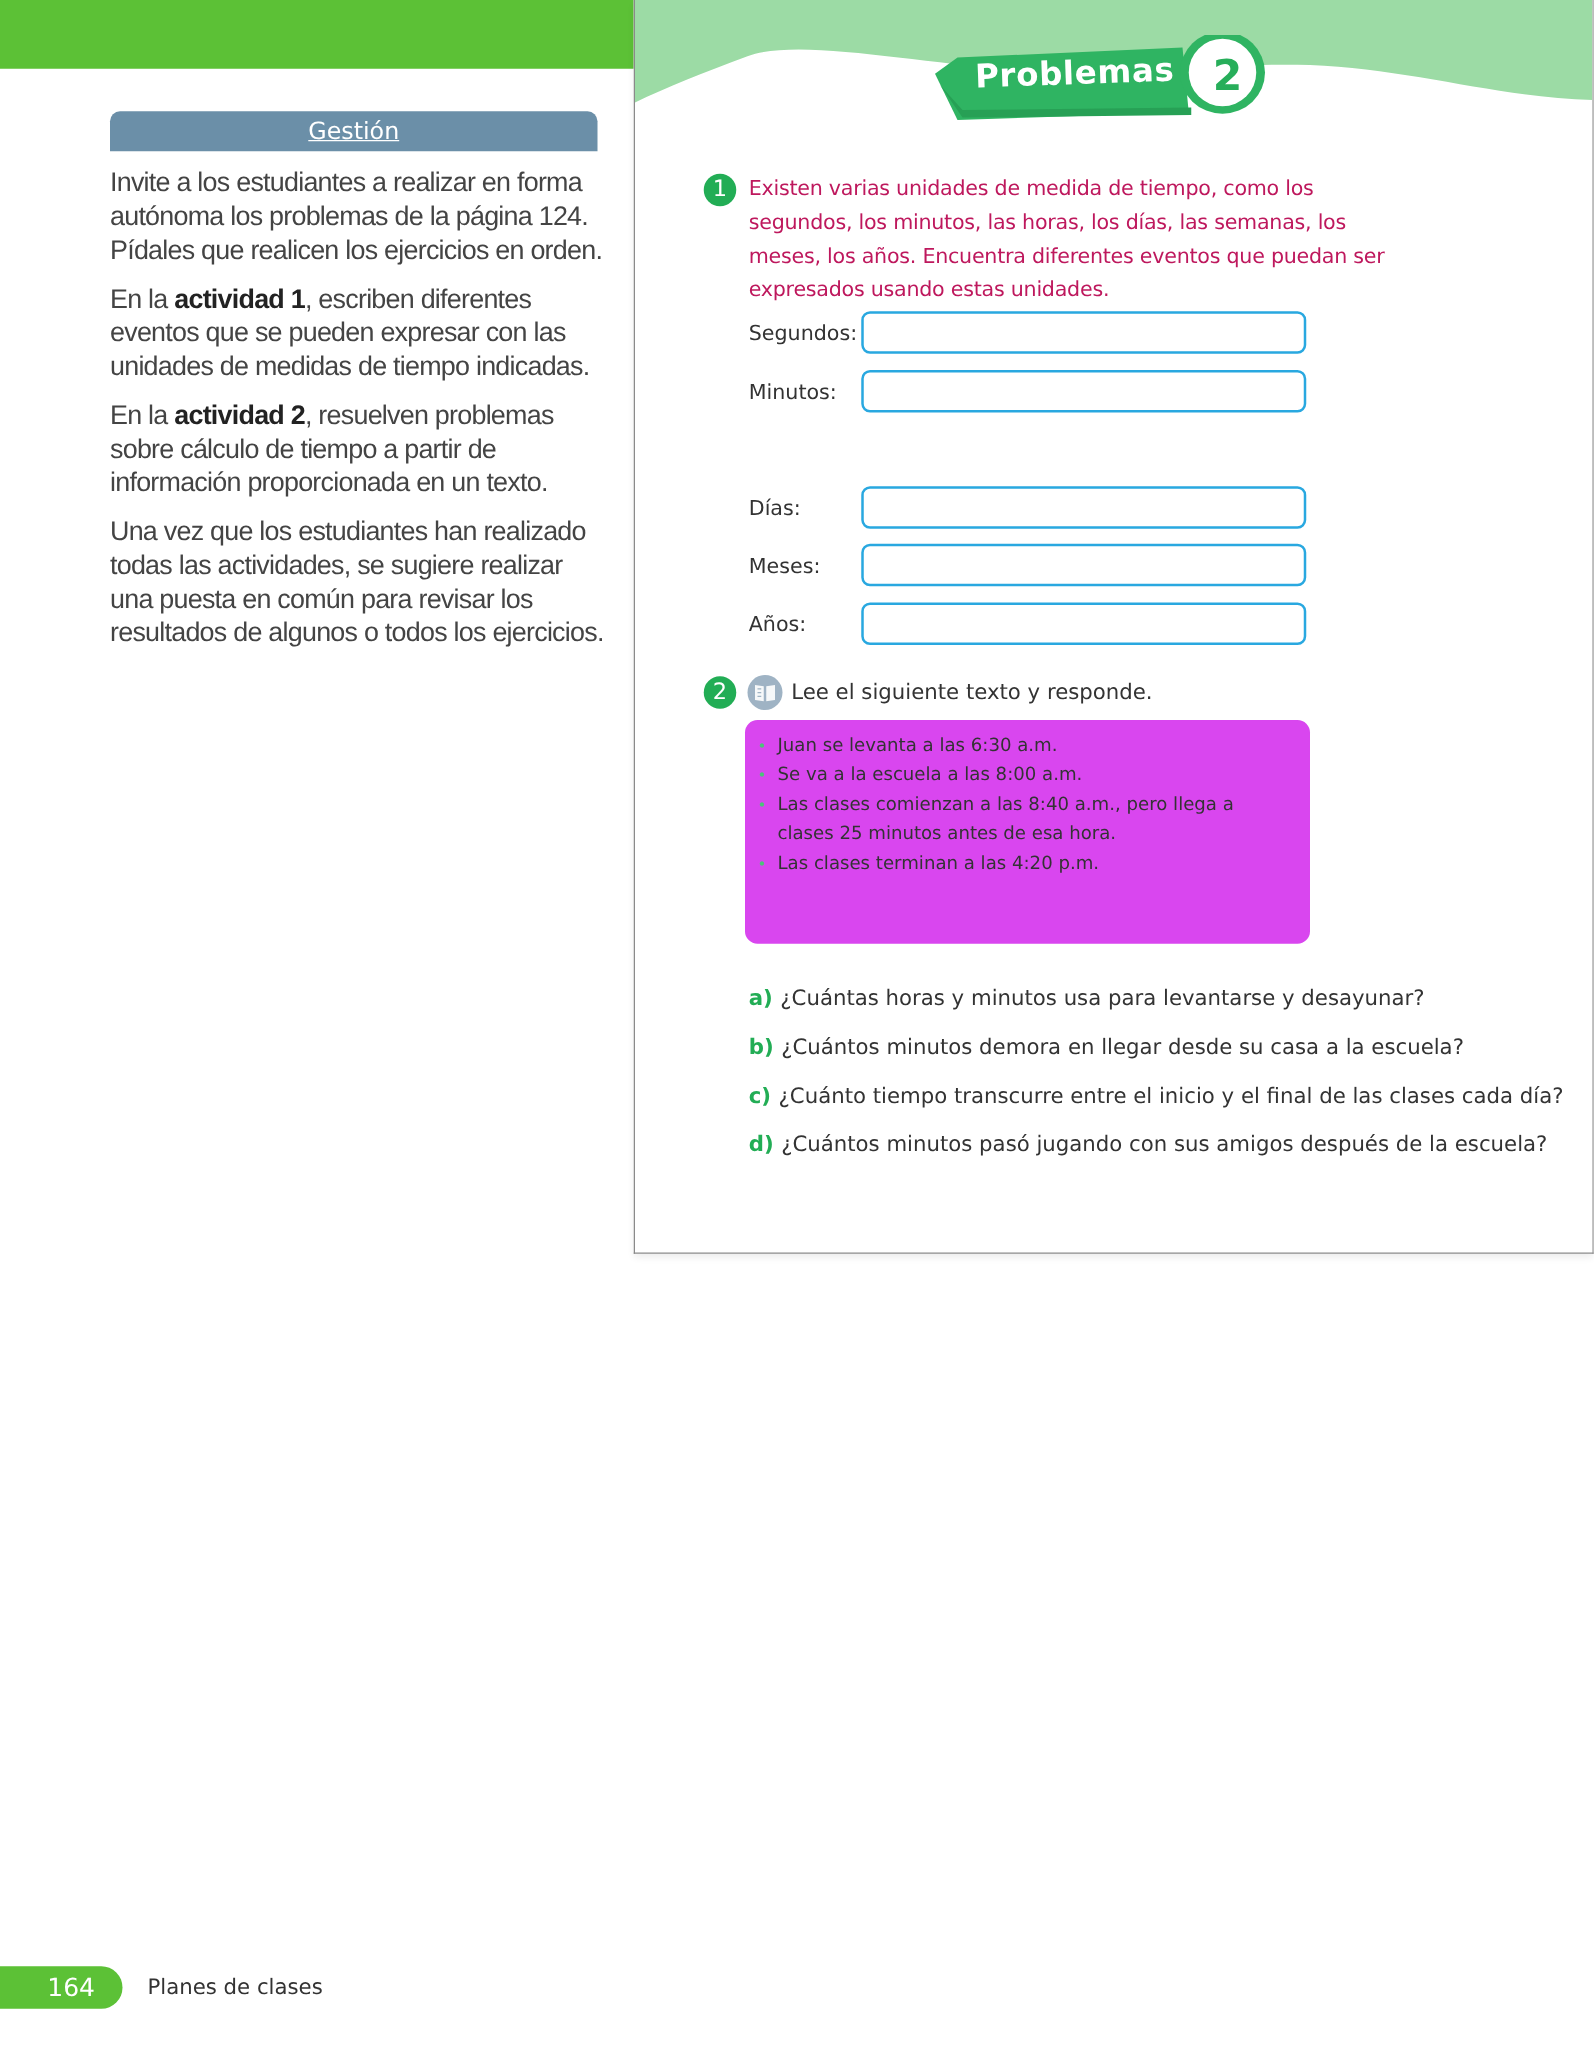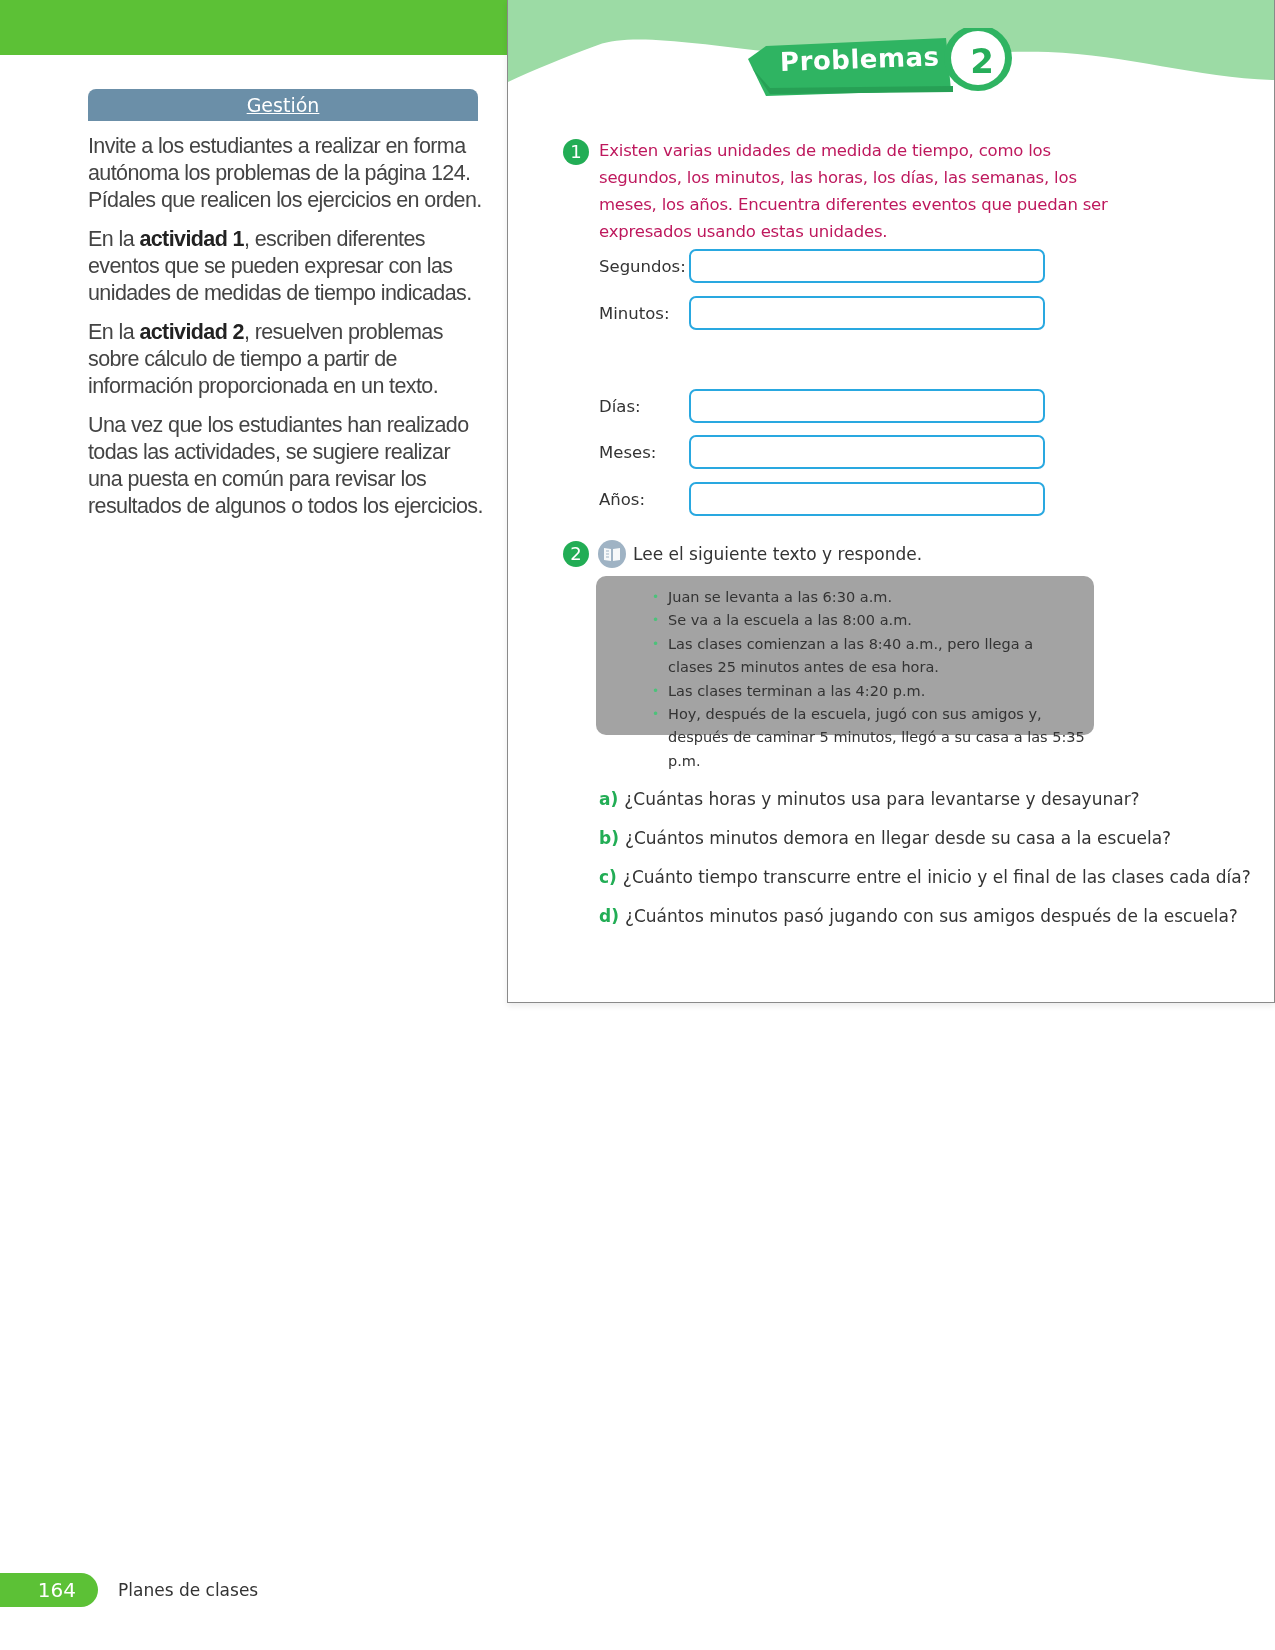--- a/index.html
+++ b/index.html
@@ -80,22 +80,22 @@
     position:absolute; left:60px; top:540px; height:30px; width:400px;
   }
   .book-icon {
     position:absolute; left:30px; top:0px; width:28px; height:28px;
     border-radius:50%; background:#9fb3c4;
   }
   .q2-title {
     position:absolute; left:65px; top:4px; font-size:17px; color:#333;
   }
   .info-box {
-    position:absolute; left:88px; top:576px; width:452px; height:159px;
-    background:#a3a3a3; border-radius:10px;padding-left:46px;
+    position:absolute; left:88px; top:576px; width:452px; height:179px;
+    background:#d946ef; border-radius:10px;
   }
   .info-box ul {
     list-style:none; margin:0; padding:10px 0 0 10px;
     font-size:14.5px; line-height:23.4px; color:#333;
   }
   .info-box li { position:relative; padding-left:16px; }
   .info-box li::before {
     content:"•"; position:absolute; left:0; top:0; color:#4cc27a; font-size:12px;
   }
   .questions {
@@ -194,21 +194,20 @@
     </div>
     <div class="q2-title">Lee el siguiente texto y responde.</div>
   </div>
 
   <div class="info-box">
     <ul>
       <li>Juan se levanta a las 6:30 a.m.</li>
       <li>Se va a la escuela a las 8:00 a.m.</li>
       <li style="width:400px;">Las clases comienzan a las 8:40 a.m., pero llega a clases 25 minutos antes de esa hora.</li>
       <li>Las clases terminan a las 4:20 p.m.</li>
-      <li style="width:430px;">Hoy, después de la escuela, jugó con sus amigos y, después de caminar 5 minutos, llegó a su casa a las 5:35 p.m.</li>
     </ul>
   </div>
 
   <div class="questions">
     <div class="question"><span class="letter">a)</span><span>¿Cuántas horas y minutos usa para levantarse y desayunar?</span></div>
     <div class="question"><span class="letter">b)</span><span>¿Cuántos minutos demora en llegar desde su casa a la escuela?</span></div>
     <div class="question"><span class="letter">c)</span><span>¿Cuánto tiempo transcurre entre el inicio y el final de las clases cada día?</span></div>
     <div class="question"><span class="letter">d)</span><span>¿Cuántos minutos pasó jugando con sus amigos después de la escuela?</span></div>
   </div>
 

